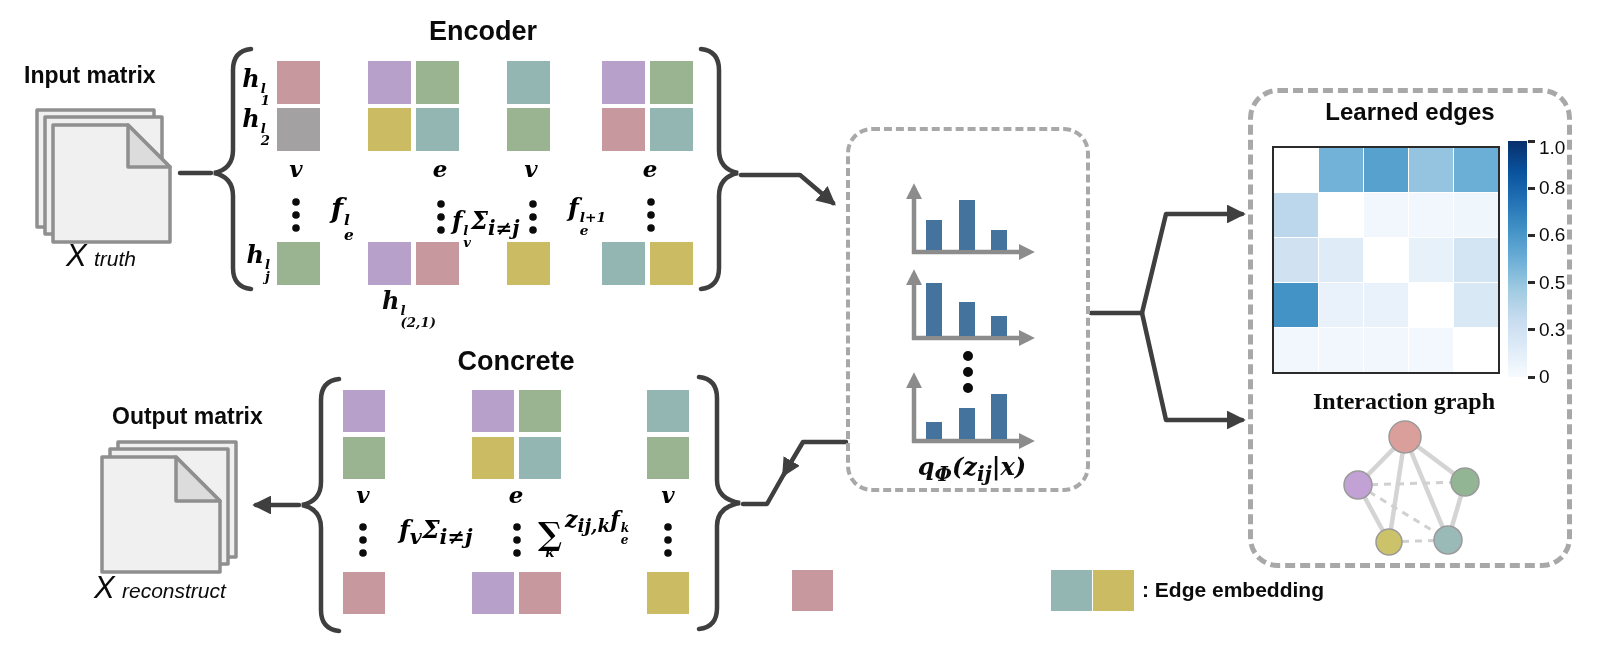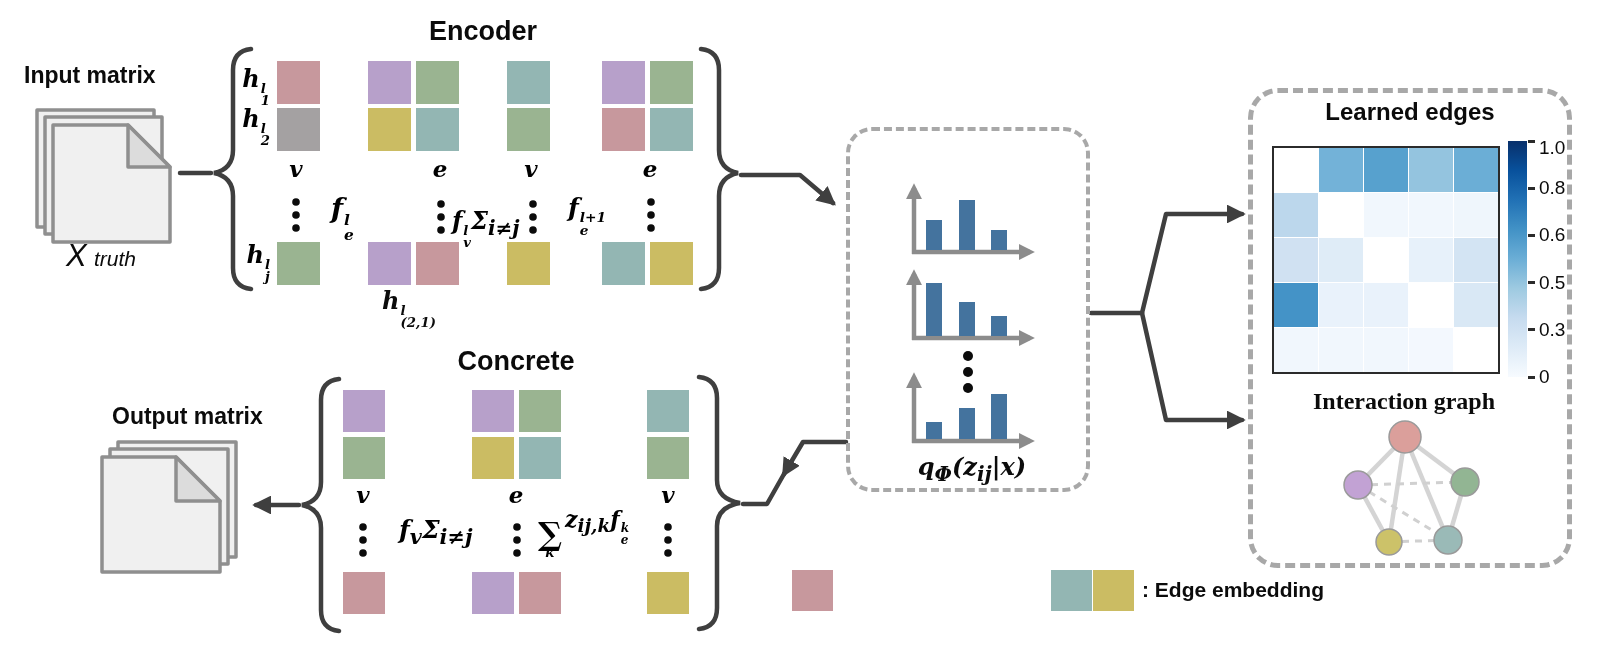--- a/index.html
+++ b/index.html
@@ -133,20 +133,24 @@
   <div class="abs title ctr" style="left:483px;top:16px;font-size:27px;">Encoder</div>
   <div class="abs title ctr" style="left:516px;top:346px;font-size:27px;">Concrete</div>
   <div class="abs title" style="left:96px;top:403px;font-size:23px;margin-left:16px;">Output matrix</div>
   <div class="abs title ctr" style="left:1410px;top:98px;font-size:24px;">Learned edges</div>
   <div class="abs title ctr" style="left:1404px;top:388px;font-size:24px;font-family:Liberation Serif, serif;">Interaction graph</div>
 
   <div class="abs math" style="left:66px;top:238px;font-size:21px;">
     <span style="font-size:31px;font-family:'Liberation Sans',sans-serif;font-weight:normal;font-style:italic;">X</span>
     <span style="font-family:'Liberation Sans',sans-serif;font-weight:normal;font-style:italic;">truth</span>
   </div>
+  <div class="abs math" style="left:94px;top:570px;font-size:21px;">
+    <span style="font-size:31px;font-family:'Liberation Sans',sans-serif;font-weight:normal;font-style:italic;">X</span>
+    <span style="font-family:'Liberation Sans',sans-serif;font-weight:normal;font-style:italic;">reconstruct</span>
+  </div>
 
   <div class="abs math" style="left:382px;top:286px;font-size:24px;">h<span class="stk">
         <sup>l</sup>
         <sub>(2,1)</sub>
       </span></div>
 
   <div class="abs math ctr" style="left:972px;top:452px;font-size:24px;">q<sub>Φ</sub>(z<sub>ij</sub>|x)</div>
 
   <div id="heatmap" class="heatmap" style="left:1272px;top:146px;grid-template-columns:repeat(5,44px);grid-template-rows:repeat(5,44px);">
       <div class="hcell" style="background: rgb(255, 255, 255);"></div>

